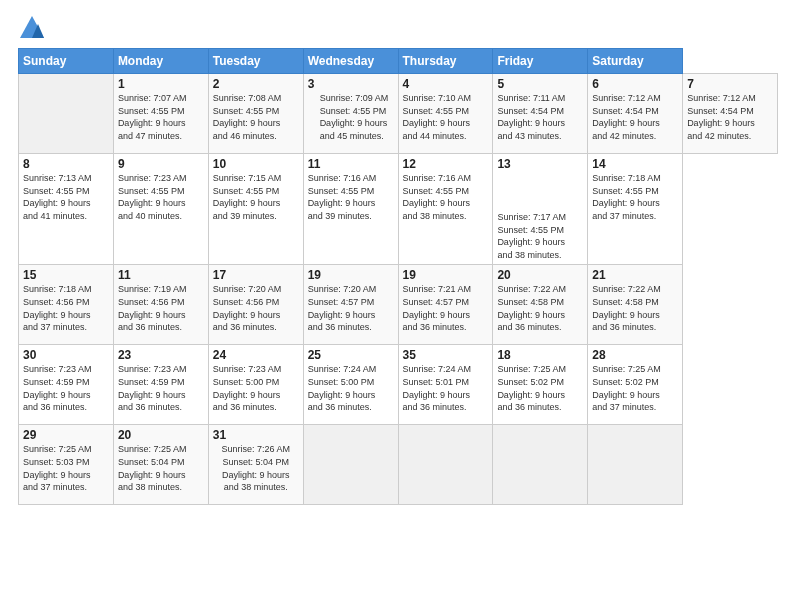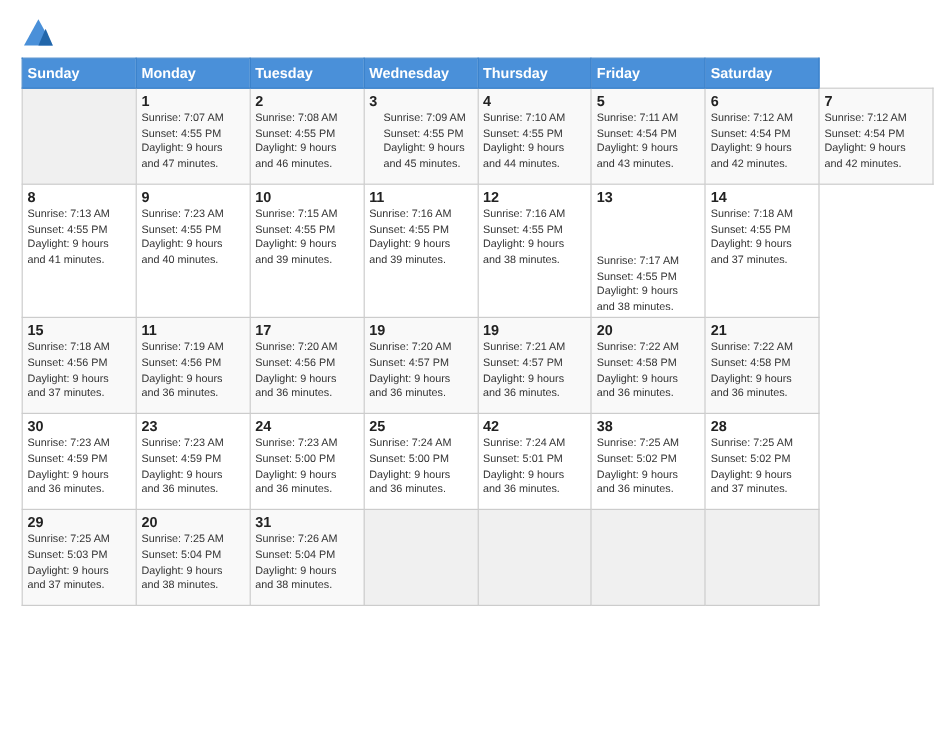--- a/index.html
+++ b/index.html
@@ -314,28 +314,28 @@
 and 36 minutes.</div>
           </td>
           <td>
             <span class="day-num">25</span>
             <div class="day-info" style="white-space: pre-line;">Sunrise: 7:24 AM
 Sunset: 5:00 PM
 Daylight: 9 hours
 and 36 minutes.</div>
           </td>
           <td>
-            <span class="day-num">42</span>
+            <span class="day-num">35</span>
             <div class="day-info" style="white-space: pre-line;">Sunrise: 7:24 AM
 Sunset: 5:01 PM
 Daylight: 9 hours
 and 36 minutes.</div>
           </td>
           <td>
-            <span class="day-num">38</span>
+            <span class="day-num">18</span>
             <div class="day-info" style="white-space: pre-line;">Sunrise: 7:25 AM
 Sunset: 5:02 PM
 Daylight: 9 hours
 and 36 minutes.</div>
           </td>
           <td>
             <span class="day-num">28</span>
             <div class="day-info" style="white-space: pre-line;">Sunrise: 7:25 AM
 Sunset: 5:02 PM
 Daylight: 9 hours
@@ -352,21 +352,21 @@
           </td>
           <td>
             <span class="day-num">20</span>
             <div class="day-info" style="white-space: pre-line;">Sunrise: 7:25 AM
 Sunset: 5:04 PM
 Daylight: 9 hours
 and 38 minutes.</div>
           </td>
           <td>
             <span class="day-num">31</span>
-            <div class="day-info" style="white-space: pre-line;">Sunrise: 7:26 AM
+            <div class="day-info" style="white-space: pre-line; text-align: center;">Sunrise: 7:26 AM
 Sunset: 5:04 PM
 Daylight: 9 hours
 and 38 minutes.</div>
           </td>
           <td class="empty-cell"></td>
           <td class="empty-cell"></td>
           <td class="empty-cell"></td>
           <td class="empty-cell"></td>
         </tr>
       </tbody>

